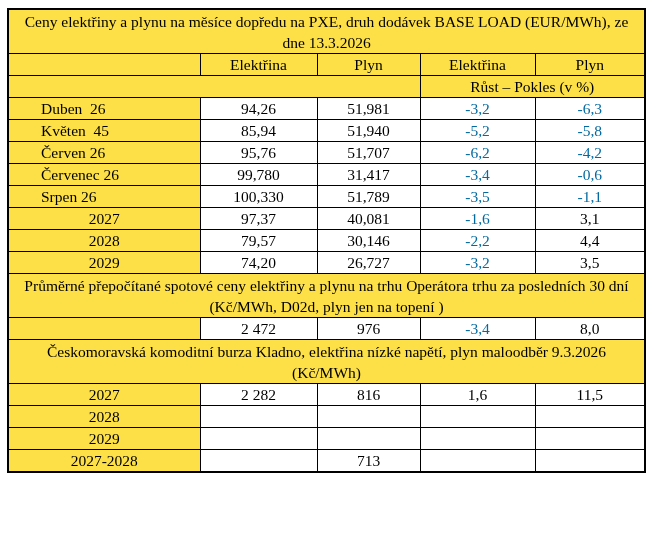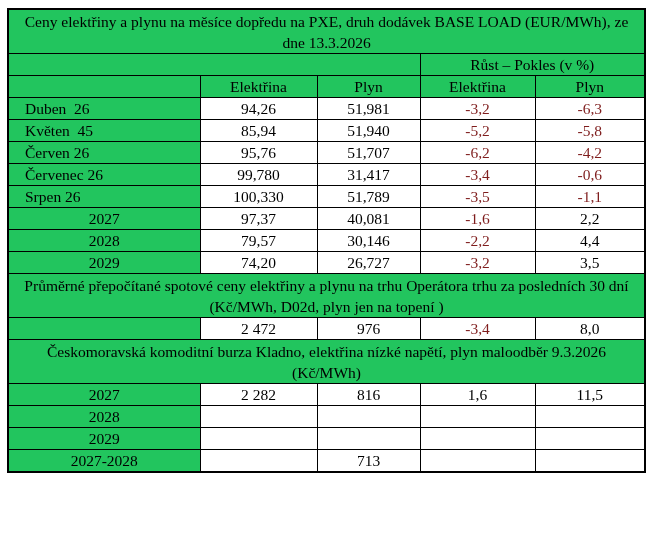--- a/index.html
+++ b/index.html
@@ -17,60 +17,60 @@
   }
   td{
     border:1px solid #000;
     font-size:15.5px;
     text-align:center;
     vertical-align:middle;
     padding:0 4px;
     height:21px;
     overflow:hidden;
   }
-  td.fill{background:#22c55e;}
+  td.fill{background:#fde047;}
   td.title{
     height:43px;
     line-height:21px;
     padding:0 8px;
   }
   td.label{
     text-align:left;
-    padding-left:16px;
+    padding-left:32px;
     white-space:pre;
   }
-  td.neg{color:#7f1d1d;}
+  td.neg{color:#0369a1;}
 </style>
 </head>
 <body>
 
 <div class="page">
   <table class="price-table">
     <colgroup>
       <col style="width:192px">
       <col style="width:117px">
       <col style="width:103px">
       <col style="width:115px">
       <col style="width:110px">
     </colgroup>
     <tbody>
 
       <tr>
         <td colspan="5" class="fill title">Ceny elektřiny a plynu na měsíce dopředu na PXE, druh dodávek BASE LOAD (EUR/MWh), ze dne 13.3.2026</td>
       </tr>
       <tr>
-        <td colspan="3" class="fill"></td>
-        <td colspan="2" class="fill">Růst – Pokles (v %)</td>
-      </tr>
-      <tr>
         <td class="fill"></td>
         <td class="fill">Elektřina</td>
         <td class="fill">Plyn</td>
         <td class="fill">Elektřina</td>
         <td class="fill">Plyn</td>
+      </tr>
+      <tr>
+        <td colspan="3" class="fill"></td>
+        <td colspan="2" class="fill">Růst – Pokles (v %)</td>
       </tr>
 
       <tr>
         <td class="fill label">Duben  26</td>
         <td>94,26</td>
         <td>51,981</td>
         <td class="neg">-3,2</td>
         <td class="neg">-6,3</td>
       </tr>
       <tr>
@@ -100,21 +100,21 @@
         <td>51,789</td>
         <td class="neg">-3,5</td>
         <td class="neg">-1,1</td>
       </tr>
 
       <tr>
         <td class="fill">2027</td>
         <td>97,37</td>
         <td>40,081</td>
         <td class="neg">-1,6</td>
-        <td>2,2</td>
+        <td>3,1</td>
       </tr>
       <tr>
         <td class="fill">2028</td>
         <td>79,57</td>
         <td>30,146</td>
         <td class="neg">-2,2</td>
         <td>4,4</td>
       </tr>
       <tr>
         <td class="fill">2029</td>

